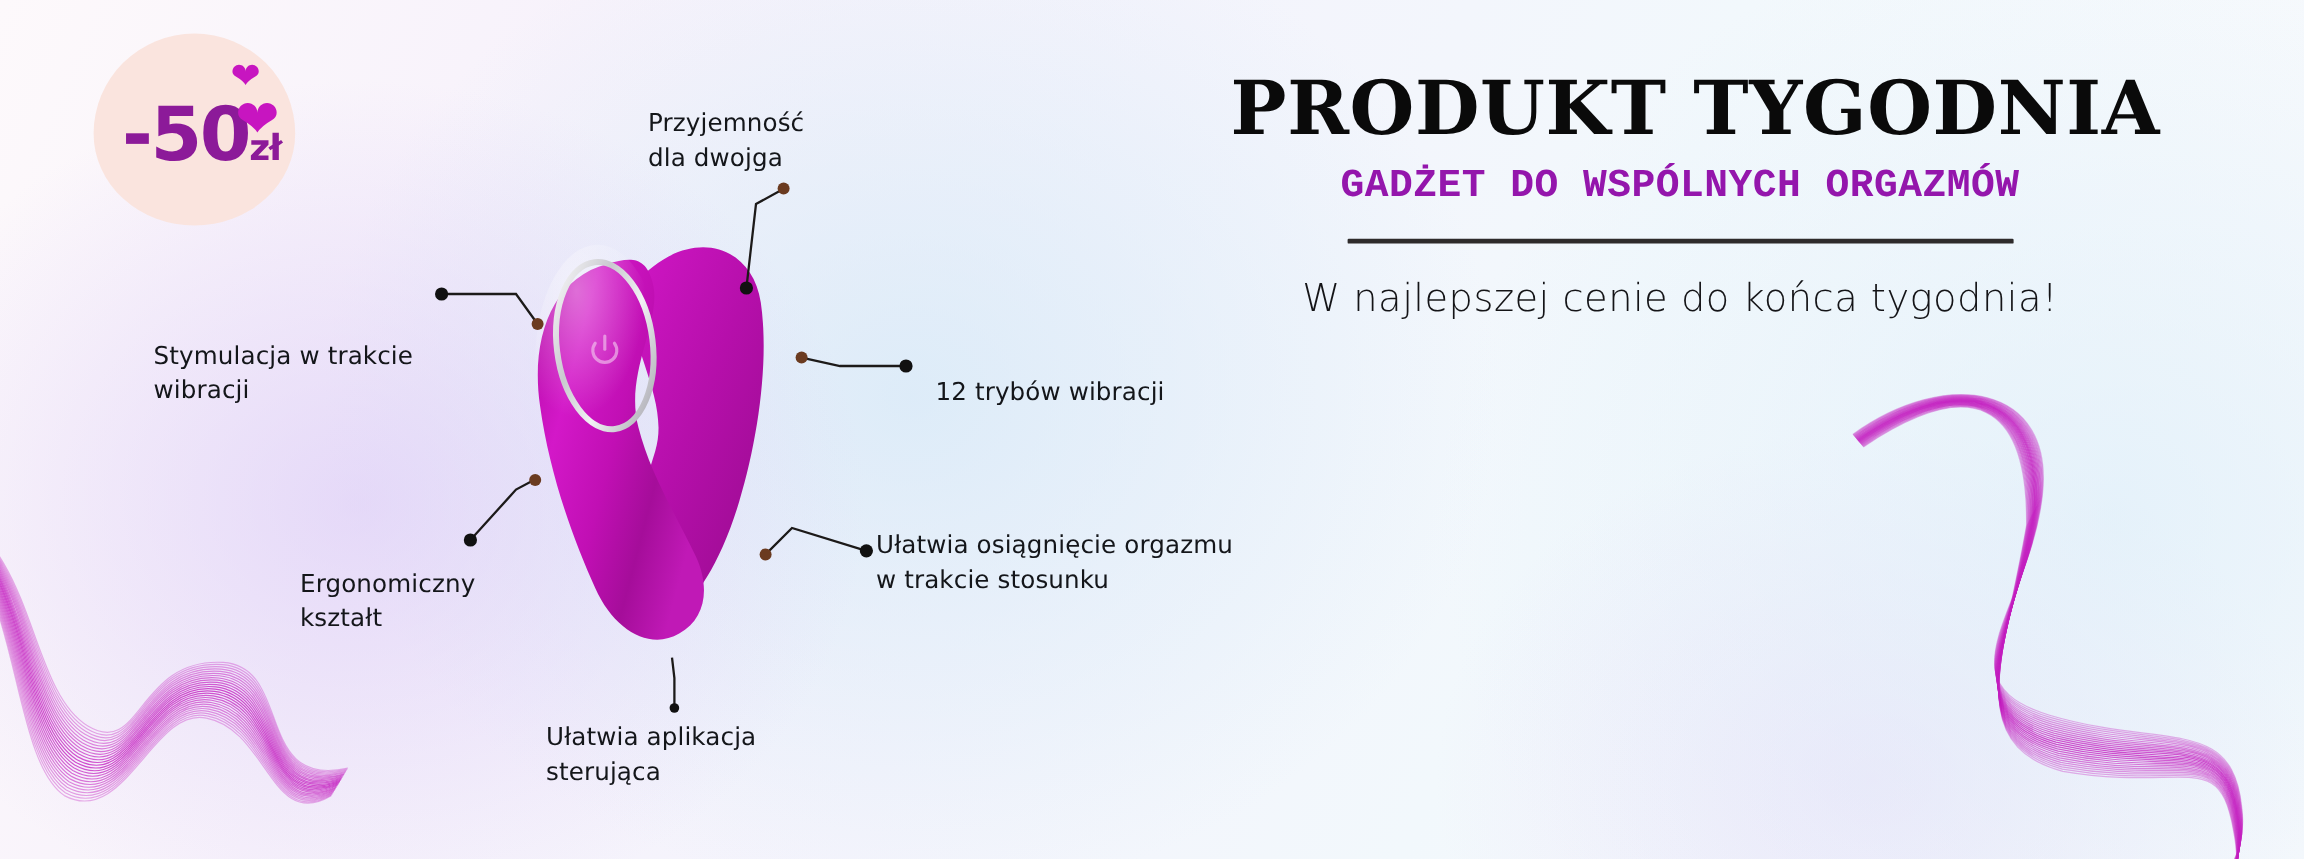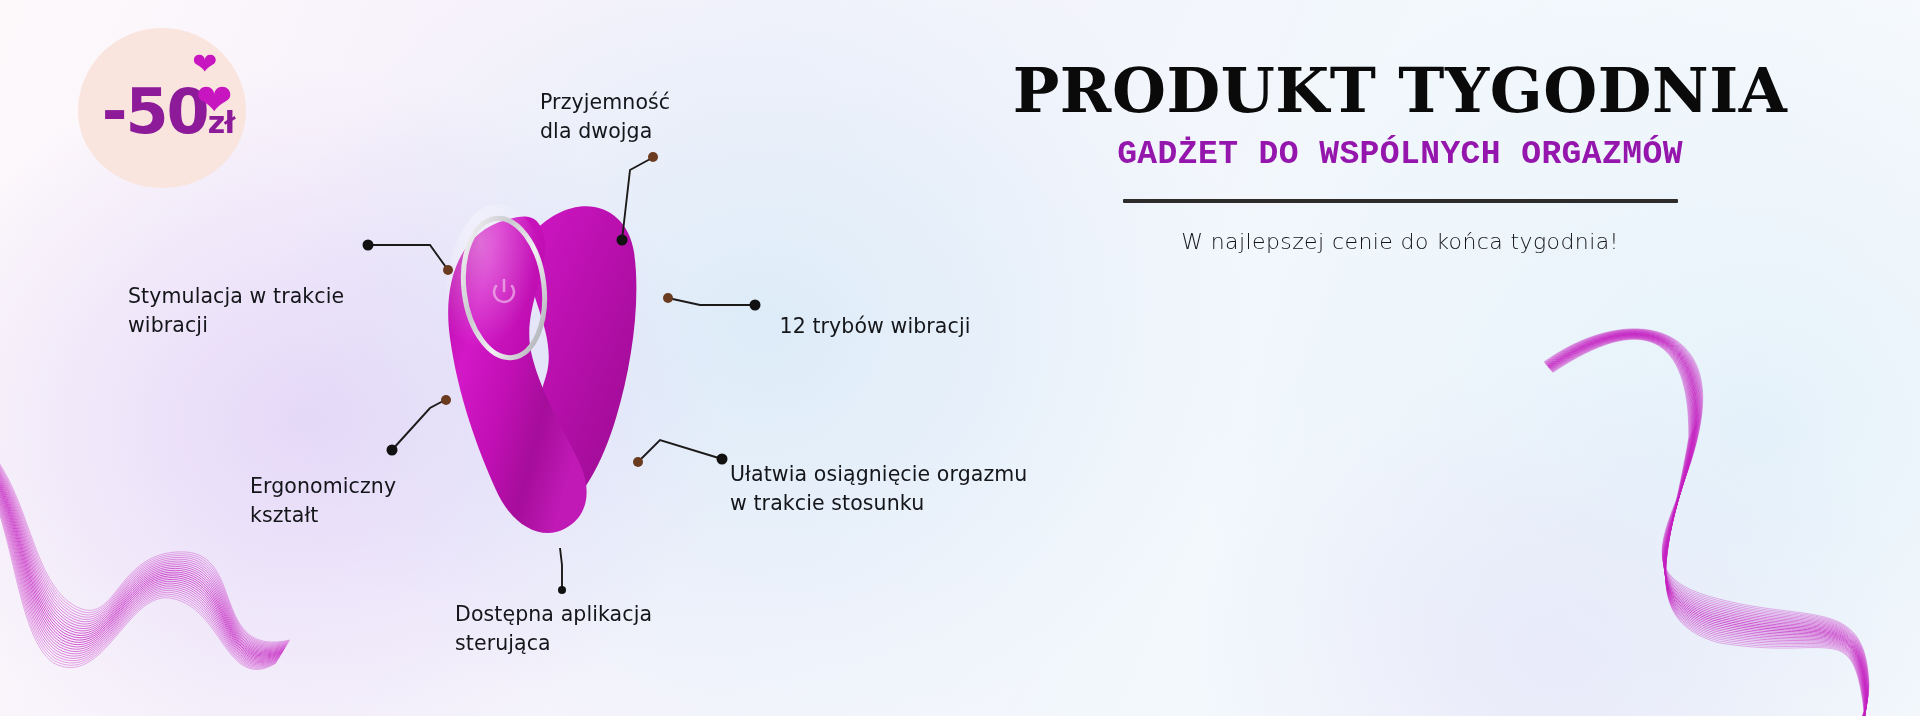--- a/index.html
+++ b/index.html
@@ -53,50 +53,51 @@
     letter-spacing:.1px;
     white-space:pre-line;
   }
   .ctr{text-align:left;}
   .lft{text-align:center;}
 
   #lbl-przyjemnosc{left:540px;top:88px;width:230px;}
   #lbl-stymulacja{left:128px;top:282px;width:245px;}
   #lbl-12trybow{left:760px;top:312px;width:230px;}
   #lbl-ergonomiczny{left:250px;top:472px;width:200px;}
-  #lbl-ulatwia{left:730px;top:440px;width:300px;margin-top:20px;}
+  #lbl-ulatwia{left:730px;top:440px;width:300px;}
   #lbl-aplikacja{left:455px;top:600px;width:220px;}
 
   
   #connectors{position:absolute;left:0;top:0;width:1920px;height:716px;pointer-events:none;}
 
   
   #right-content{
     position:absolute;left:1000px;top:58px;width:800px;
     text-align:center;
   }
   #headline{
     font-family:"DejaVu Serif", serif;
     font-weight:bold;font-size:62px;color:#0a0a0a;
     letter-spacing:.5px;line-height:1.05;margin:0;
     white-space:nowrap;
+    text-align:right;
   }
   #subheadline{
     font-family:Liberation Mono, monospace;
     font-weight:bold;font-size:33px;color:#9416ac;
     letter-spacing:.4px;margin:14px 0 0 0;line-height:1.1;
     white-space:nowrap;
   }
   #divider{
     width:555px;height:4px;background:#2e2b2b;margin:26px auto 0 auto;
     border-radius:1px;
   }
   #tagline{
     font-family:"DejaVu Sans", sans-serif;
-    font-weight:300;font-size:22px;color:#141417;
+    font-weight:300;font-size:32px;color:#141417;
     margin:26px 0 0 0;letter-spacing:.4px;
     white-space:nowrap;
   }
 </style>
 </head>
 <body>
 
 <div id="banner">
 
   <svg class="wave" id="wave-left" viewBox="0 0 360 320" fill="none">
@@ -245,21 +246,21 @@
 
   <div class="feature-label ctr" id="lbl-przyjemnosc">Przyjemność
 dla dwojga</div>
   <div class="feature-label ctr" id="lbl-stymulacja">Stymulacja w trakcie
 wibracji</div>
   <div class="feature-label lft" id="lbl-12trybow">12 trybów wibracji</div>
   <div class="feature-label ctr" id="lbl-ergonomiczny">Ergonomiczny
 kształt</div>
   <div class="feature-label ctr" id="lbl-ulatwia">Ułatwia osiągnięcie orgazmu
 w trakcie stosunku</div>
-  <div class="feature-label ctr" id="lbl-aplikacja">Dostępna aplikacja
+  <div class="feature-label ctr" id="lbl-aplikacja">Ułatwia aplikacja
 sterująca</div>
 
   <div id="right-content">
     <h1 id="headline">PRODUKT TYGODNIA</h1>
     <h2 id="subheadline">GADŻET DO WSPÓLNYCH ORGAZMÓW</h2>
     <div id="divider"></div>
     <p id="tagline">W najlepszej cenie do końca tygodnia!</p>
   </div>
 
 </div>

